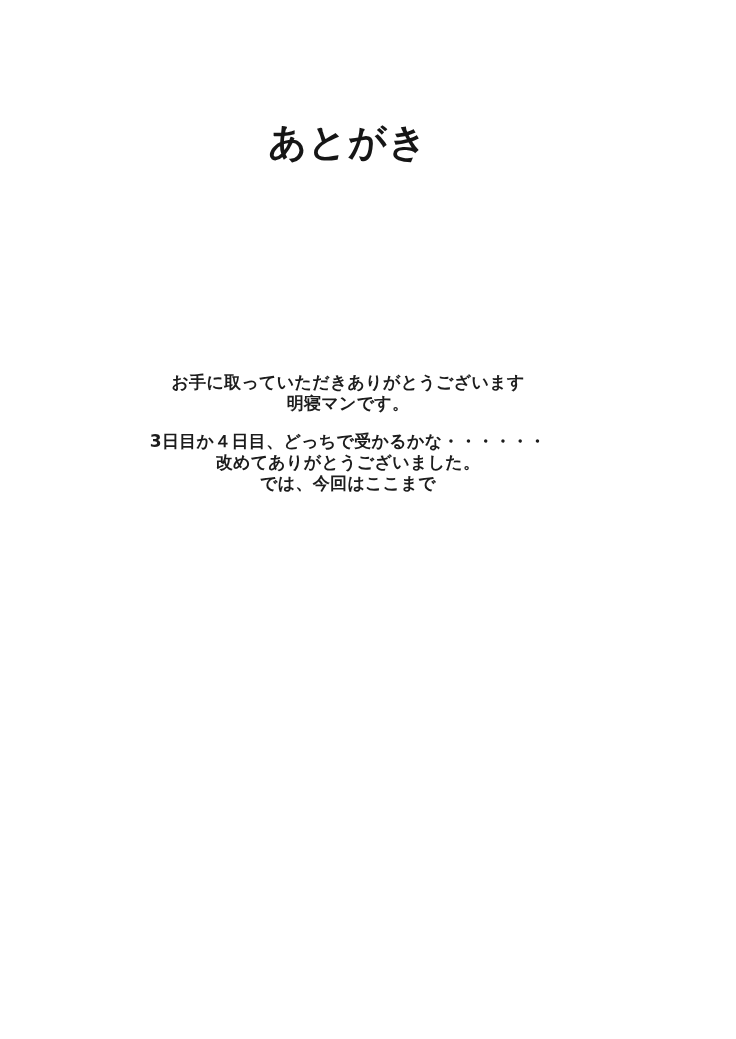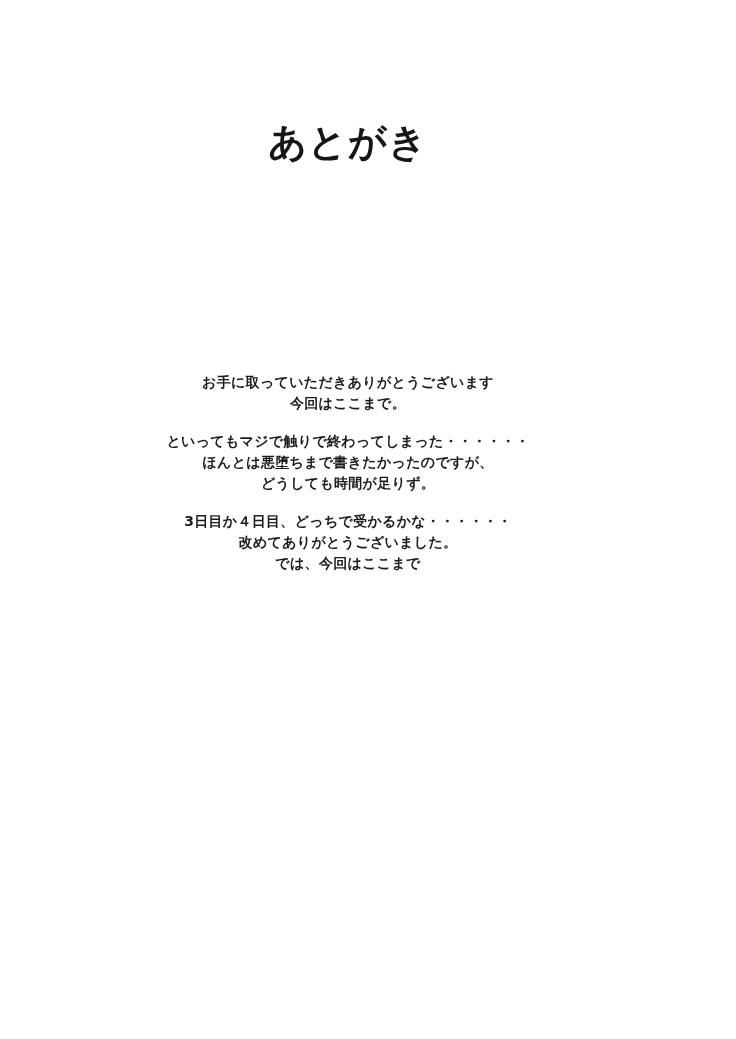--- a/index.html
+++ b/index.html
@@ -35,41 +35,36 @@
     left: 0;
     right: 0;
     text-align: center;
     color: #1c1c1c;
   }
   .body-block p {
     margin: 0 0 17px 0;
   }
   .body-block .line {
     display: block;
-    font-size: 14px;
+    font-size: 17px;
     line-height: 21px;
     font-weight: 700;
     letter-spacing: 0.3px;
   }
 </style>
 </head>
 <body>
 
 <div class="page">
   <h1 class="title">あとがき</h1>
 
   <div class="body-block">
     <p>
       <span class="line">お手に取っていただきありがとうございます</span>
-      <span class="line">今回はここまで。</span>
-    </p>
-    <p>
-      <span class="line">といってもマジで触りで終わってしまった・・・・・・</span>
-      <span class="line">ほんとは悪堕ちまで書きたかったのですが、</span>
-      <span class="line">どうしても時間が足りず。</span>
+      <span class="line">明寝マンです。</span>
     </p>
     <p>
       <span class="line">3日目か４日目、どっちで受かるかな・・・・・・</span>
       <span class="line">改めてありがとうございました。</span>
       <span class="line">では、今回はここまで</span>
     </p>
   </div>
 </div>
 
 </body></html>

